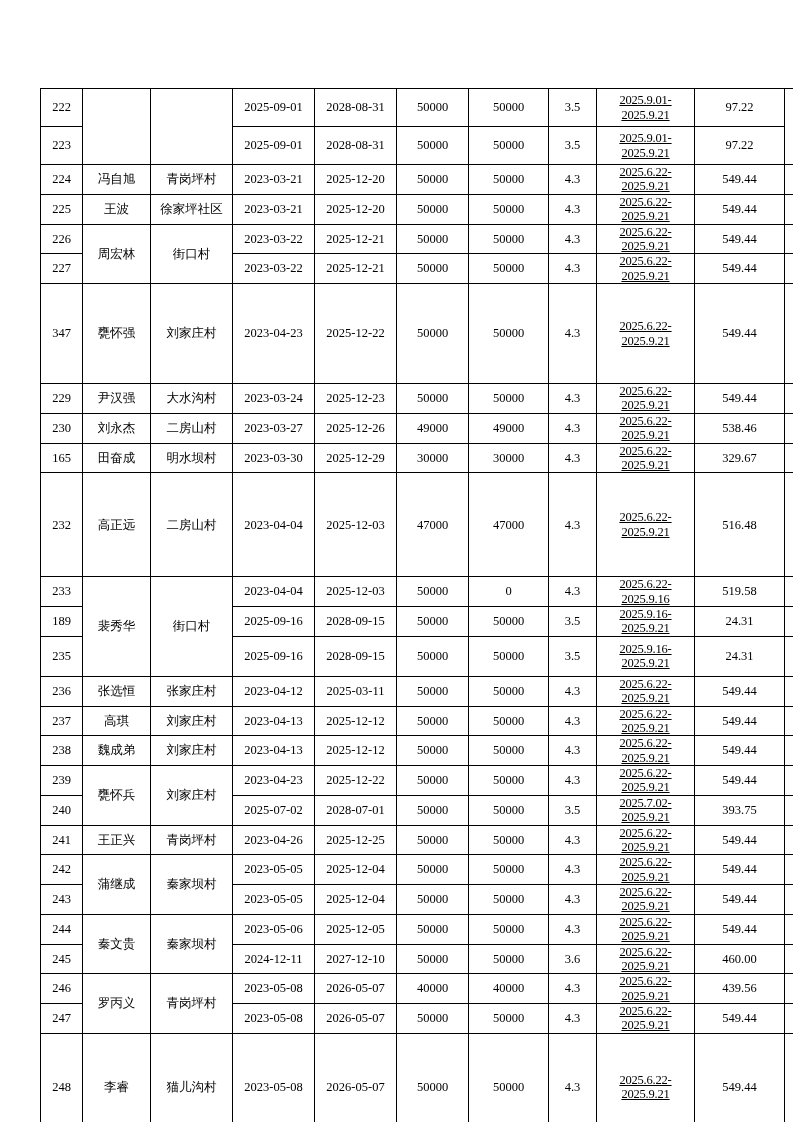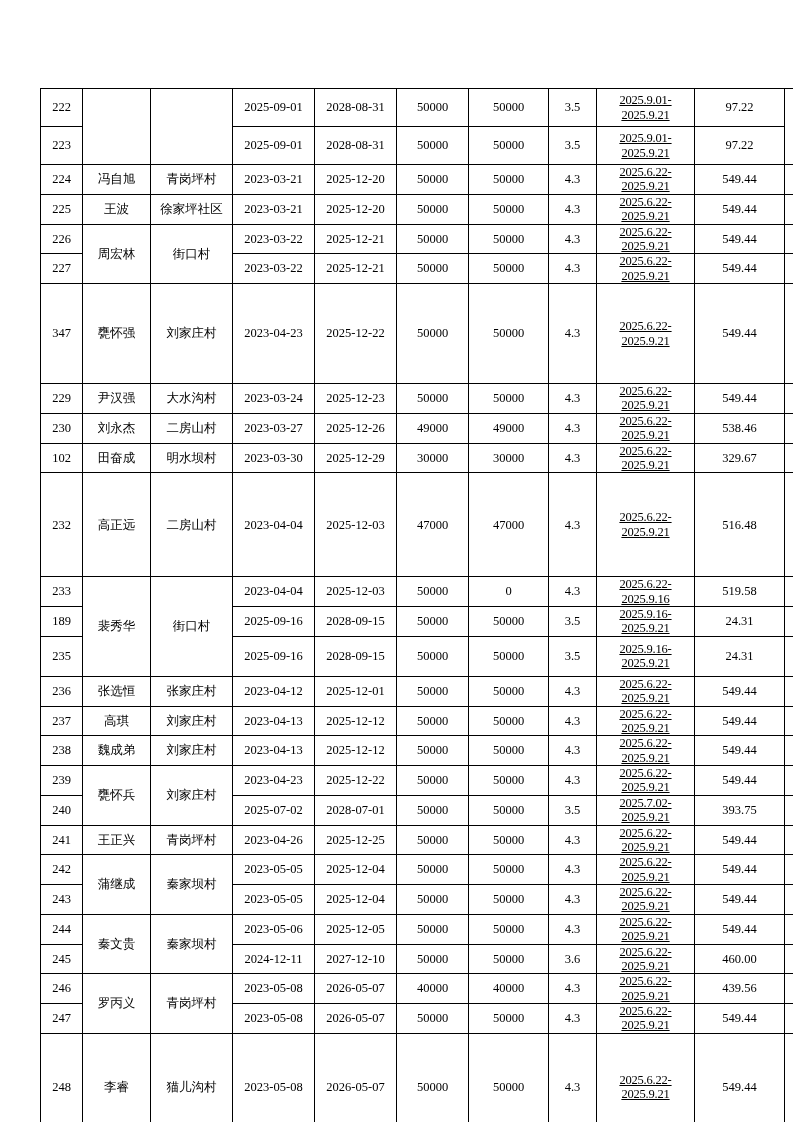--- a/index.html
+++ b/index.html
@@ -202,21 +202,21 @@
           <td class="date">2023-03-27</td>
           <td class="date">2025-12-26</td>
           <td class="money">49000</td>
           <td class="money">49000</td>
           <td class="rate">4.3</td>
           <td class="period">2025.6.22-2025.9.21</td>
           <td class="interest">538.46</td>
           <td class="remark"></td>
         </tr>
         <tr style="height: 22px;">
-          <td class="num">102</td>
+          <td class="num">165</td>
           <td class="name">田奋成</td>
           <td class="village">明水坝村</td>
           <td class="date">2023-03-30</td>
           <td class="date">2025-12-29</td>
           <td class="money">30000</td>
           <td class="money">30000</td>
           <td class="rate">4.3</td>
           <td class="period">2025.6.22-2025.9.21</td>
           <td class="interest">329.67</td>
           <td class="remark"></td>
@@ -281,21 +281,21 @@
           <td class="remark">
             <span>志</span>
             <span>忠</span>
           </td>
         </tr>
         <tr style="height: 22px;">
           <td class="num">236</td>
           <td class="name">张选恒</td>
           <td class="village">张家庄村</td>
           <td class="date">2023-04-12</td>
-          <td class="date">2025-12-01</td>
+          <td class="date">2025-03-11</td>
           <td class="money">50000</td>
           <td class="money">50000</td>
           <td class="rate">4.3</td>
           <td class="period">2025.6.22-2025.9.21</td>
           <td class="interest">549.44</td>
           <td class="remark"></td>
         </tr>
         <tr style="height: 22px;">
           <td class="num">237</td>
           <td class="name">高琪</td>

